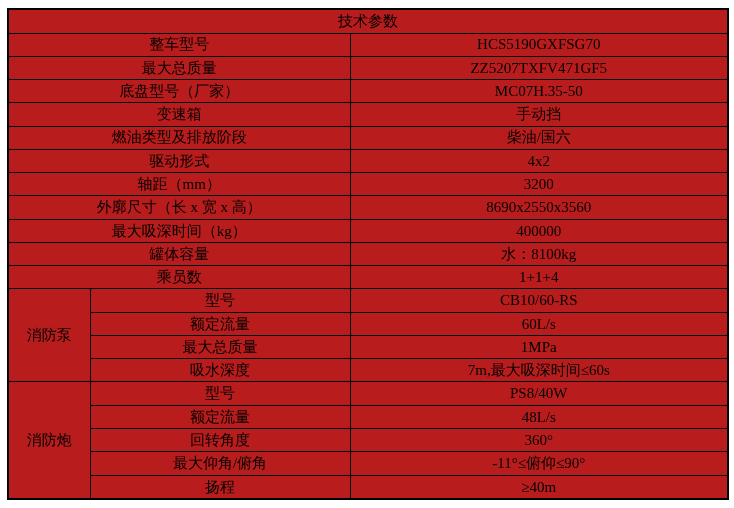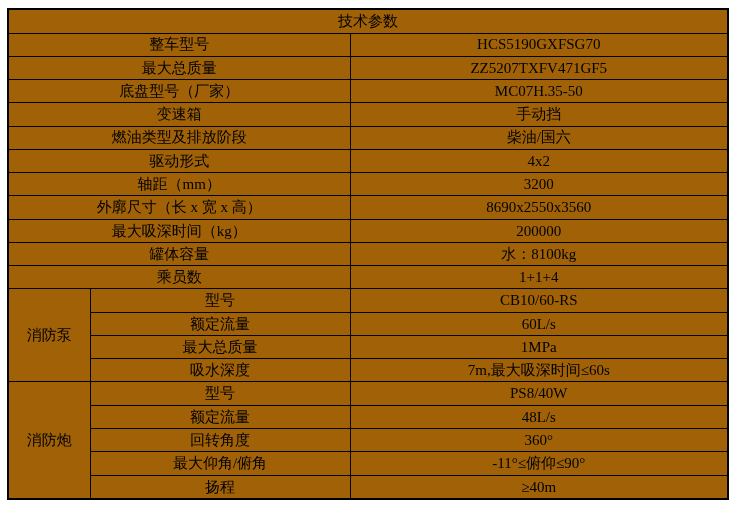--- a/index.html
+++ b/index.html
@@ -12,21 +12,21 @@
   }
   .table-wrap {
     position: absolute;
     left: 7px; top: 8px;
   }
   table.spec {
     border-collapse: collapse;
     width: 720px;
     height: 492px;
     table-layout: fixed;
-    background: #a16207;
+    background: #b91c1c;
     border: 2px solid #000000;
   }
   table.spec td {
     border: 1px solid #000000;
     text-align: center;
     vertical-align: middle;
     font-size: 15px;
     line-height: 1.1;
     padding: 1px 4px;
     white-space: nowrap;
@@ -82,21 +82,21 @@
       <tr>
         <td colspan="2">轴距（mm）</td>
         <td>3200</td>
       </tr>
       <tr>
         <td colspan="2">外廓尺寸（长 x 宽 x 高）</td>
         <td>8690x2550x3560</td>
       </tr>
       <tr>
         <td colspan="2">最大吸深时间（kg）</td>
-        <td>200000</td>
+        <td>400000</td>
       </tr>
       <tr>
         <td colspan="2">罐体容量</td>
         <td>水：8100kg</td>
       </tr>
       <tr>
         <td colspan="2">乘员数</td>
         <td>1+1+4</td>
       </tr>
 

